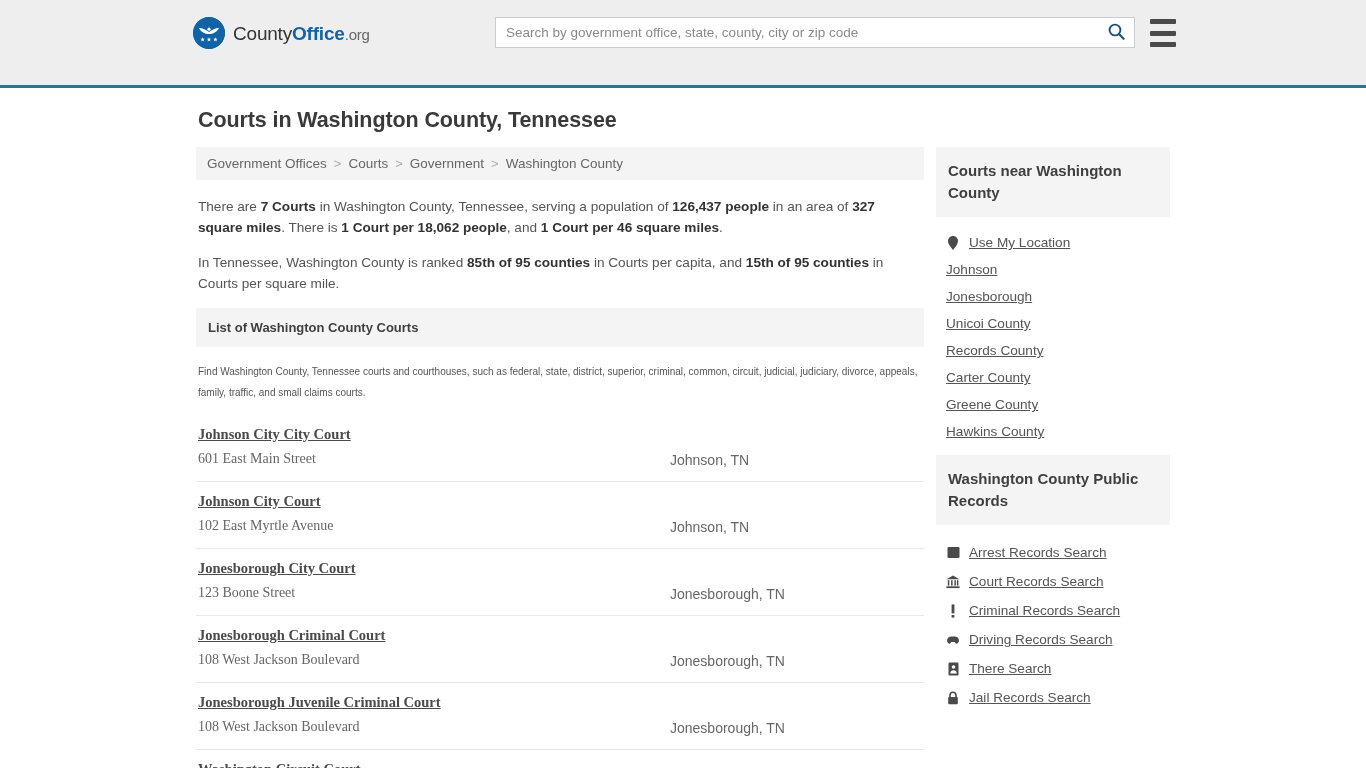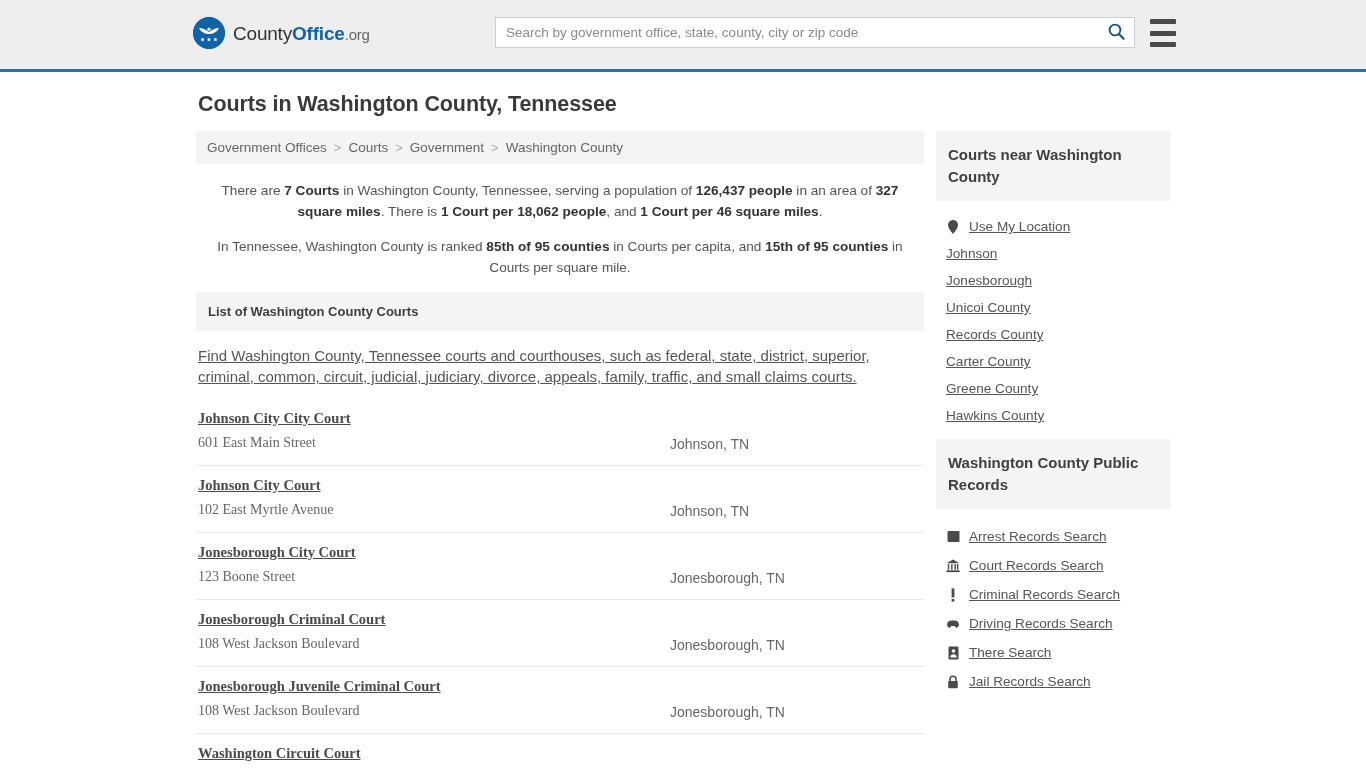--- a/index.html
+++ b/index.html
@@ -8,21 +8,21 @@
     width: 1366px; height: 768px;
     overflow: hidden;
     background: #ffffff;
     font-family: "Liberation Sans", sans-serif;
     color: #555555;
   }
 
   
   .site-header {
     position: relative;
-    height: 72px;
+    height: 88px;
     background: #eeeeee;
     border-bottom: 3px solid #31709c;
   }
   .header-inner {
     position: relative;
     width: 100%;
     height: 68px;
   }
   .brand {
     position: absolute;
@@ -152,42 +152,40 @@
   }
   .breadcrumb .current { color: #666666; }
 
   
   .intro { padding: 16px 2px 0 2px; }
   .intro p {
     margin: 0 0 14px 0;
     font-size: 13.6px;
     line-height: 21px;
     color: #555555;
-    text-align: center;
   }
   .intro b { color: #333333; font-weight: bold; }
 
   
   .section-bar {
     background: #f4f4f4;
     padding: 12px 12px;
     margin-top: 8px;
   }
   .section-bar h2 {
     margin: 0;
     font-size: 13px;
     font-weight: bold;
     color: #3f3f3f;
   }
   .section-desc {
     padding: 14px 2px 6px 2px;
-    font-size: 15px;
+    font-size: 10px;
     line-height: 21px;
     color: #555555;
-    text-decoration: underline;
   }
 
   
   .court-list { margin-top: 6px; }
   .court-row {
     display: flex;
     align-items: flex-end;
     border-bottom: 1px solid #e8e8e8;
     padding: 10px 2px 13px 2px;
     min-height: 64px;

